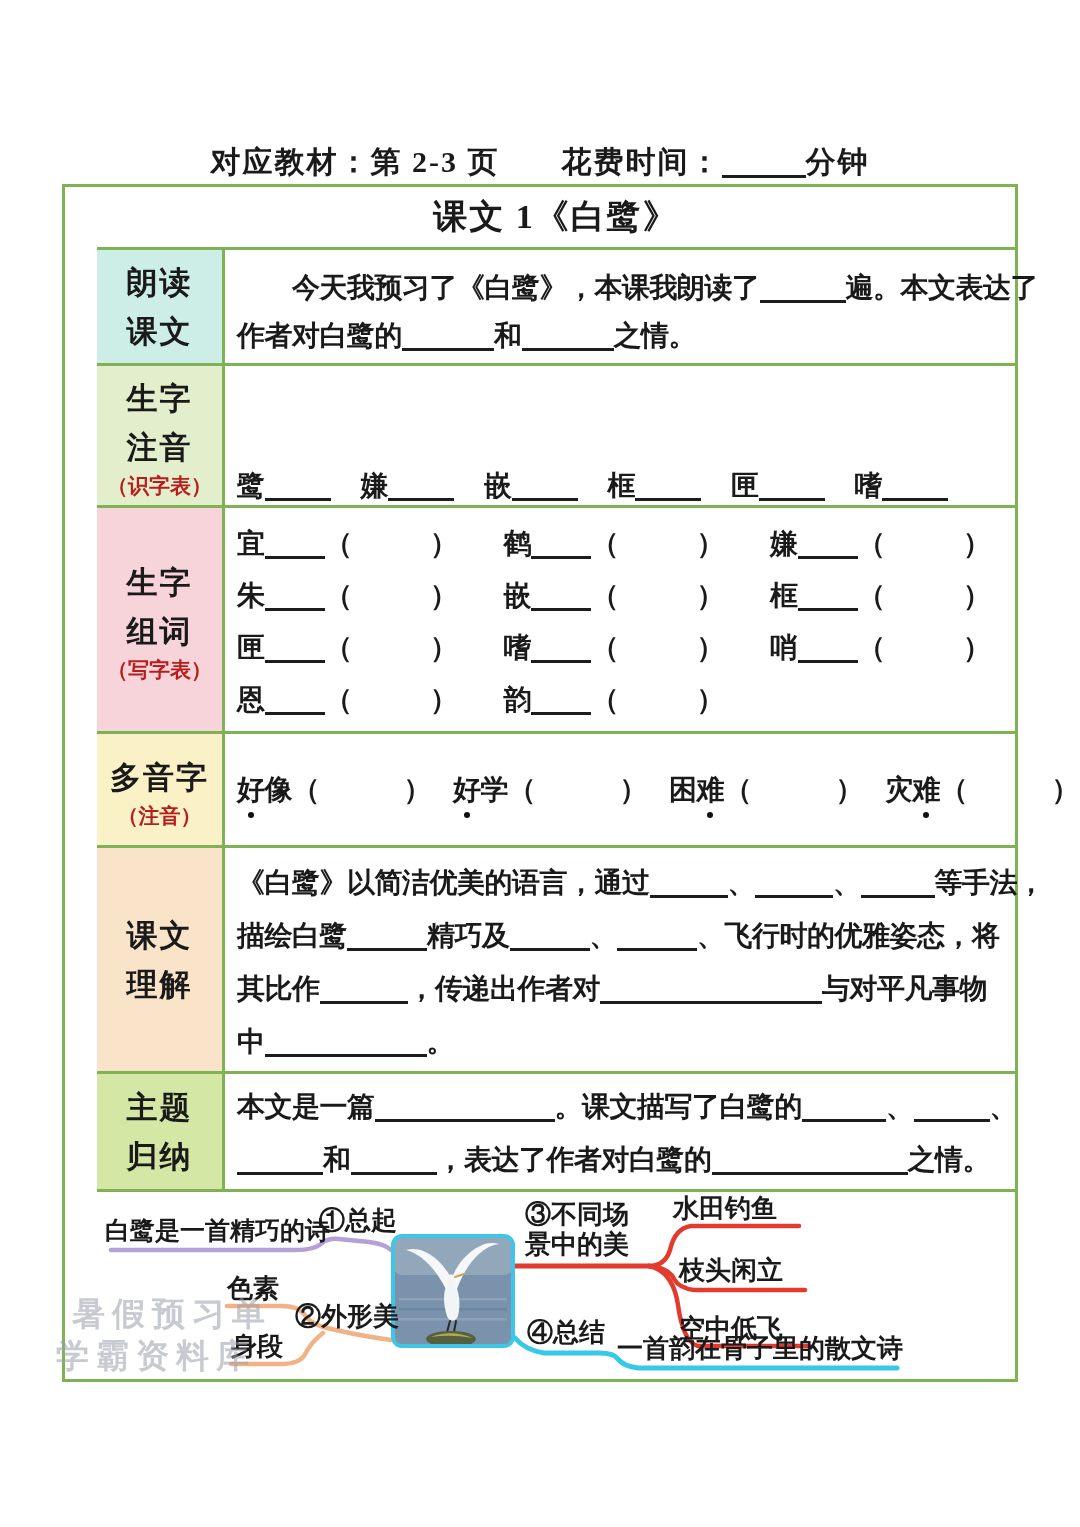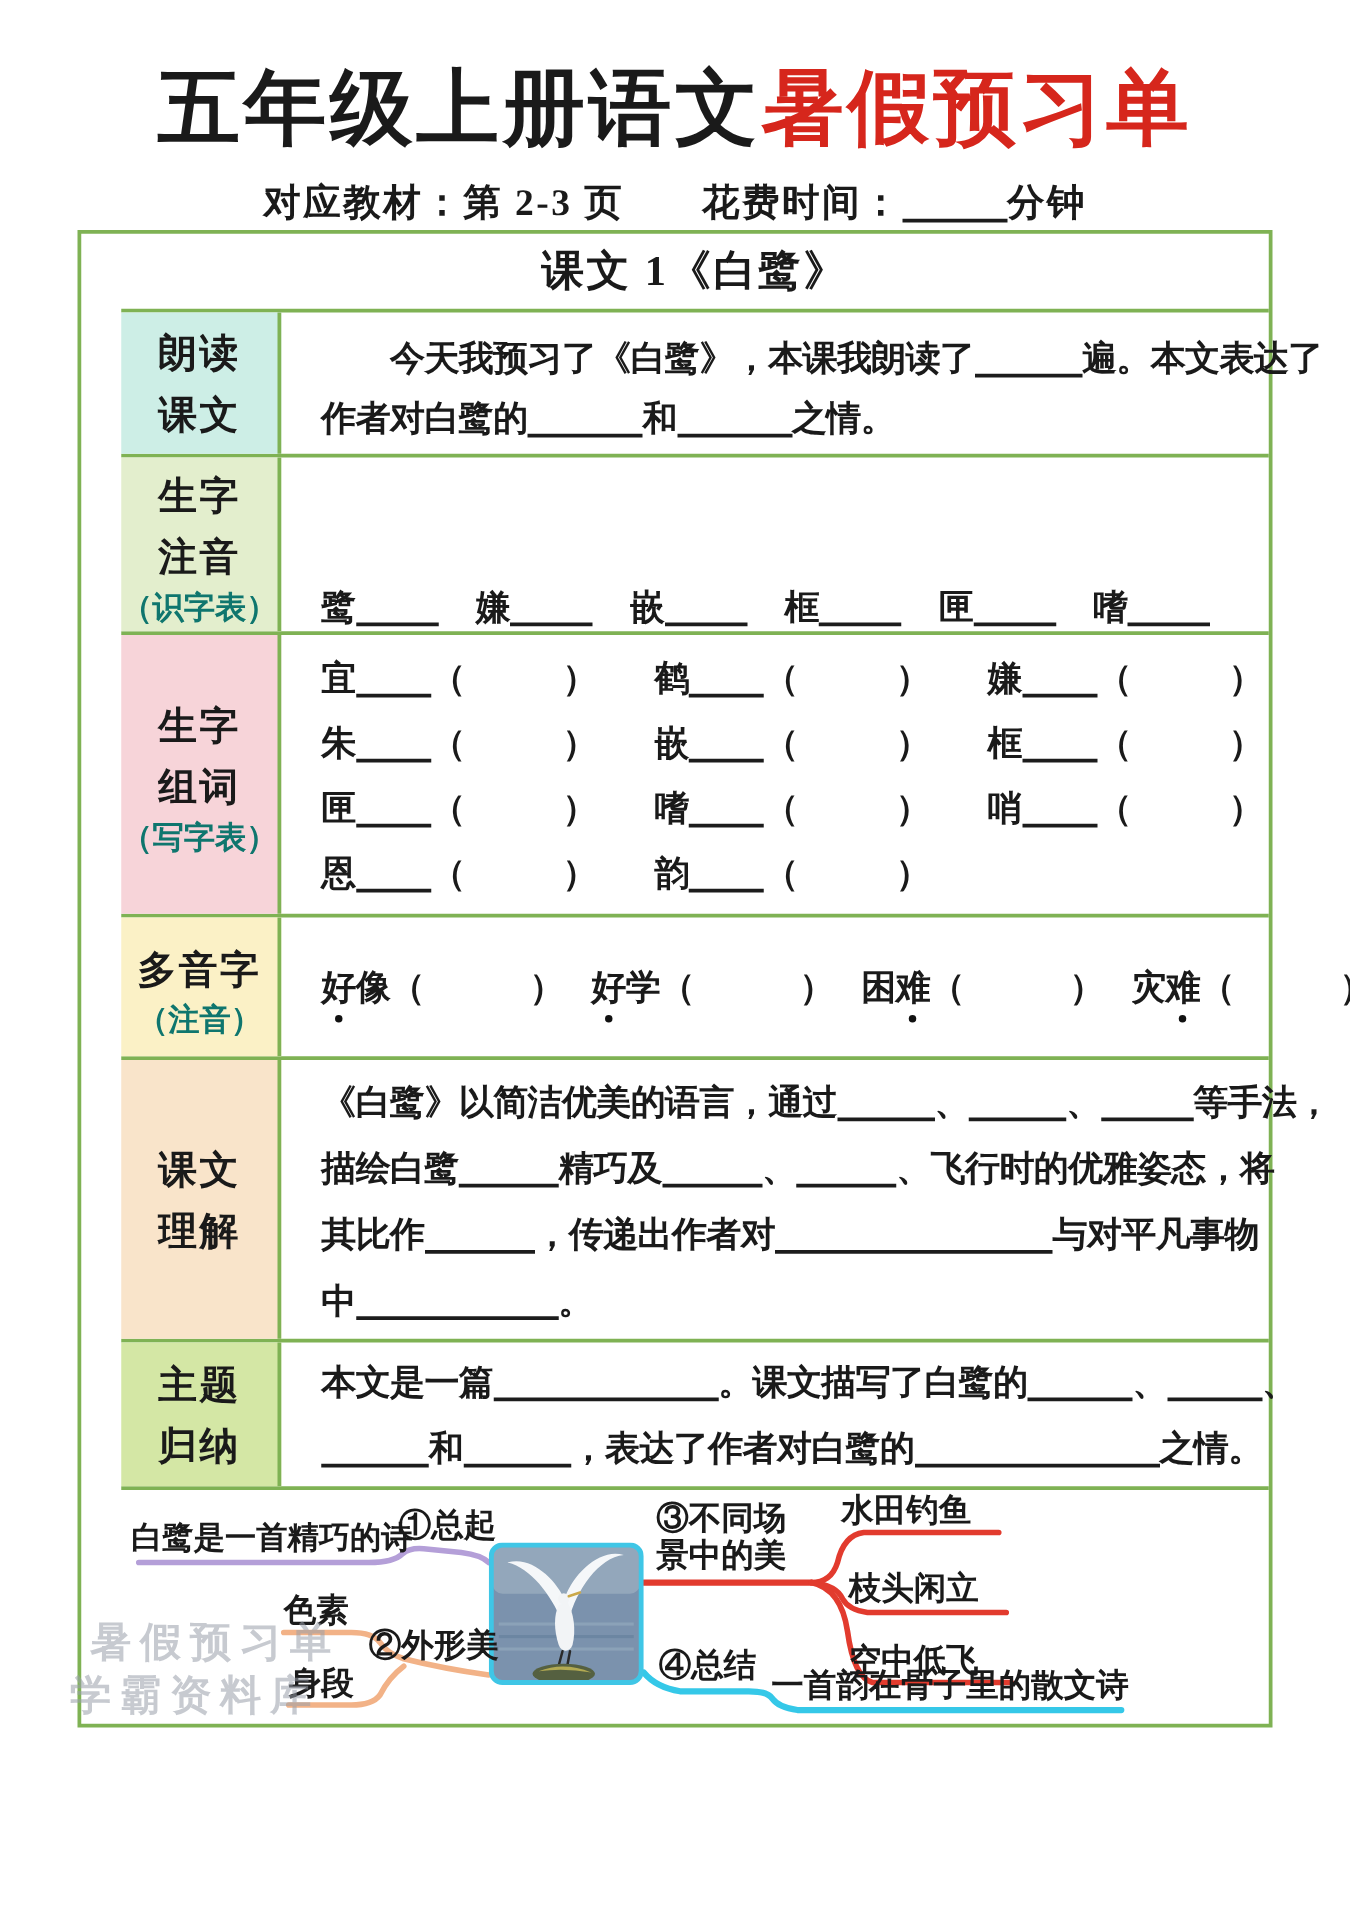--- a/index.html
+++ b/index.html
@@ -32,26 +32,26 @@
     height:60px; display:flex; align-items:center; justify-content:center;
     font-size:34px; font-weight:900; letter-spacing:2px;
   }
   .trow { display:flex; border-top:3px solid #7fb254; }
   .lcell {
     width:128px; flex:none; border-right:3px solid #7fb254;
     display:flex; flex-direction:column; align-items:center; justify-content:center;
     font-size:31px; font-weight:900; line-height:1.0; text-align:center;
   }
   .lcell .lline { margin:9px 0; letter-spacing:2px; }
-  .lcell .sub { font-size:25px; color:#0f766e; font-weight:900; margin-top:4px; letter-spacing:0; }
+  .lcell .sub { font-size:21px; color:#b91c1c; font-weight:900; margin-top:4px; letter-spacing:0; }
   .ccell {
     flex:1 1 auto; min-width:0; padding:0 10px 0 12px;
     font-size:28px; font-weight:700; letter-spacing:-0.5px;
   }
-  .tline { white-space:nowrap;margin-left:20px; }
+  .tline { white-space:nowrap; }
 
   
   .row-reading  { height:116px;justify-content:center; }
   .row-reading .ccell { padding-top:14px; }
   .row-reading .tline { line-height:48px; }
   .row-pinyin   { height:142px; }
   .row-pinyin .ccell { display:flex; align-items:flex-end; }
   .row-words    { height:226px; }
   .row-words .ccell { padding-top:10px; }
   .row-words .tline { line-height:52px; }
@@ -92,21 +92,20 @@
     position:absolute; color:#9aa0ab; opacity:0.55; font-size:33px;
     font-weight:700; letter-spacing:7px; white-space:nowrap; z-index:6;
     font-family:"Liberation Sans","DejaVu Sans",sans-serif;
   }
 </style>
 </head>
 <body>
 
 <div class="page">
 
-  <div class="main-title"><span>五年级上册语文</span><span class="t-red">暑假预习单</span></div>
 
   <div class="subtitle">对应教材：第 2-3 页<span class="gap" style="width: 62px;"></span>花费时间：<span class="blank" style="width: 84px;"></span>分钟</div>
 
   <div class="worksheet">
 
     <div class="thead">课文 1《白鹭》</div>
 
     <div class="trow row-reading">
       <div class="lcell" style="background:#cdeee6">
         <div class="lline">朗读</div>

